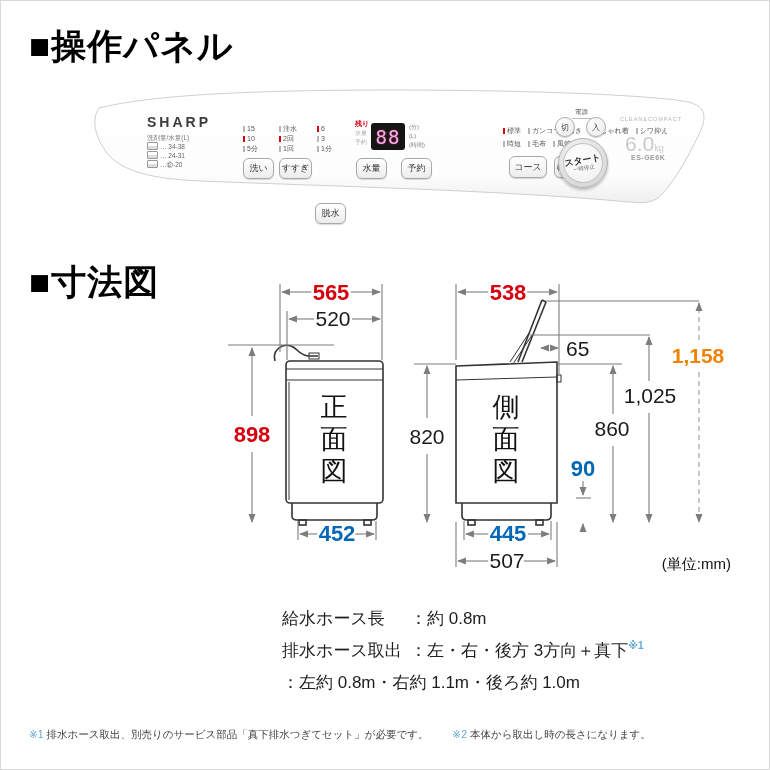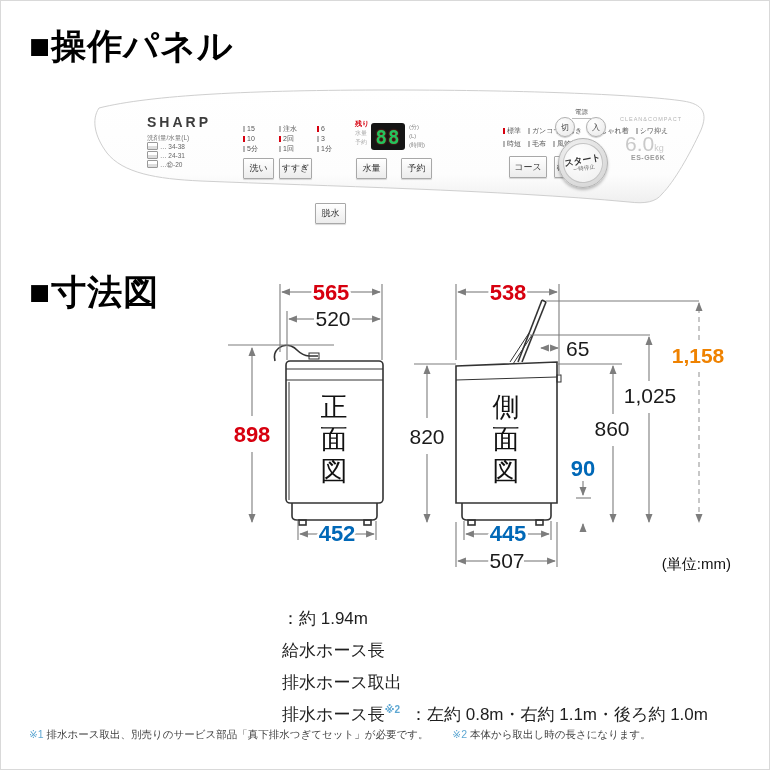--- a/index.html
+++ b/index.html
@@ -3,39 +3,39 @@
 <meta charset="utf-8">
 <style>
   html,body{margin:0;padding:0;}
   body{
     width:770px;height:770px;position:relative;overflow:hidden;
     background:#ffffff;border:1px solid #d9d9d9;box-sizing:border-box;
     font-family:"Liberation Sans","DejaVu Sans",sans-serif;color:#222;
   }
   .sec-title{position:absolute;left:28px;font-size:35px;font-weight:700;color:#000;letter-spacing:1px;}
   #title-panel{top:22px;}
-  #title-dim{top:268px;}
+  #title-dim{top:258px;}
 
   
   .panel-wrap{position:absolute;left:70px;top:85px;width:640px;height:128px;}
   .panel-svg{position:absolute;left:0;top:0;}
   .panel-shape{fill:url(#panelgrad);stroke:#cfcfcf;stroke-width:1;}
   .pov{position:absolute;font-size:7px;color:#555;line-height:10px;white-space:nowrap;}
   .tick{display:inline-block;width:2px;height:6px;background:#b5b5b5;margin-right:2px;vertical-align:-1px;}
   .tick.on{background:#d7000f;}
   .brand{position:absolute;left:76px;top:28px;font-size:14px;font-weight:700;letter-spacing:3px;color:#3c3c3c;}
   .legend{position:absolute;left:76px;top:47px;font-size:6.5px;color:#777;line-height:9px;white-space:nowrap;}
   .legend .row{color:#666;}
   .washicon{display:inline-block;width:9px;height:6px;border:1px solid #999;border-radius:1px;margin-right:2px;vertical-align:-1px;background:linear-gradient(#fff 55%,#ddd 55%);}
-  .pbtn{position:absolute;box-sizing:border-box;border:1px solid #a8a8a8;border-radius:1px;
+  .pbtn{position:absolute;box-sizing:border-box;border:1px solid #a8a8a8;border-radius:6px;
     background:linear-gradient(#ffffff,#ececec);box-shadow:0 1px 1px rgba(0,0,0,.15);
     font-size:9px;color:#333;display:flex;align-items:center;justify-content:center;white-space:nowrap;}
   .seg-box{position:absolute;left:300px;top:37px;width:34px;height:27px;background:#151515;border-radius:3px;
     display:flex;align-items:center;justify-content:center;}
-  .seg{font-family:"DejaVu Sans Mono",monospace;font-weight:700;font-size:19px;color:#22c55e;letter-spacing:1px;text-shadow:0 0 2px rgba(255,59,31,.7);}
+  .seg{font-family:"DejaVu Sans Mono",monospace;font-weight:400;font-size:19px;color:#f0abfc;letter-spacing:1px;text-shadow:0 0 2px rgba(255,59,31,.7);}
   .units{position:absolute;left:338px;top:37px;font-size:6px;color:#888;line-height:9px;}
   .remain{position:absolute;left:284px;top:33px;font-size:7px;font-weight:700;color:#d7000f;}
   .subind{position:absolute;left:284px;top:43px;font-size:6px;color:#aaa;line-height:9px;}
   .courses{position:absolute;left:432px;top:38px;font-size:7px;color:#555;line-height:13px;white-space:nowrap;}
   .courses span.item{margin-right:5px;}
   .circle-btn{position:absolute;box-sizing:border-box;border:1px solid #b0b0b0;border-radius:50%;
     background:radial-gradient(circle at 35% 30%,#ffffff,#e8e8e8);box-shadow:0 1px 1px rgba(0,0,0,.2);
     display:flex;align-items:center;justify-content:center;font-size:8px;color:#444;}
   .pwr-label{position:absolute;left:501px;top:22px;font-size:6.5px;color:#666;border-bottom:1px solid #bbb;padding:0 3px 1px;}
   .start-btn{position:absolute;left:487px;top:52px;width:48px;height:48px;border-radius:50%;
@@ -291,30 +291,30 @@
     <line class="dline" x1="264" y1="285" x2="232" y2="285" marker-end="url(#arr)"></line>
     <line class="dline" x1="298" y1="285" x2="329" y2="285" marker-end="url(#arr)"></line>
     <text class="dim dimK" x="281" y="292" text-anchor="middle">507</text>
   </g>
 
   <text class="unitnote" x="505" y="293" text-anchor="end">(単位:mm)</text>
 </svg>
 
 <div class="specs">
   <div class="spec-row">
-    <span><span>：約 1.94m</span><sup class="fn"></sup></span>
   </div>
   <div class="spec-row">
     <span class="spec-label"><span>給水ホース長</span><sup class="fn"></sup></span>
+    <span><span>：約 0.8m</span><sup class="fn"></sup></span>
   </div>
   <div class="spec-row">
     <span class="spec-label"><span>排水ホース取出</span><sup class="fn"></sup></span>
+    <span><span>：左・右・後方 3方向＋真下</span><sup class="fn">※1</sup></span>
   </div>
   <div class="spec-row">
-    <span class="spec-label"><span>排水ホース長</span><sup class="fn">※2</sup></span>
     <span><span>：左約 0.8m・右約 1.1m・後ろ約 1.0m</span><sup class="fn"></sup></span>
   </div>
 </div>
 
 <div class="footnote">
   <span class="mark">※1</span>
   <span>排水ホース取出、別売りのサービス部品「真下排水つぎてセット」が必要です。</span>
   <span class="gap"></span>
   <span class="mark">※2</span>
   <span>本体から取出し時の長さになります。</span>

